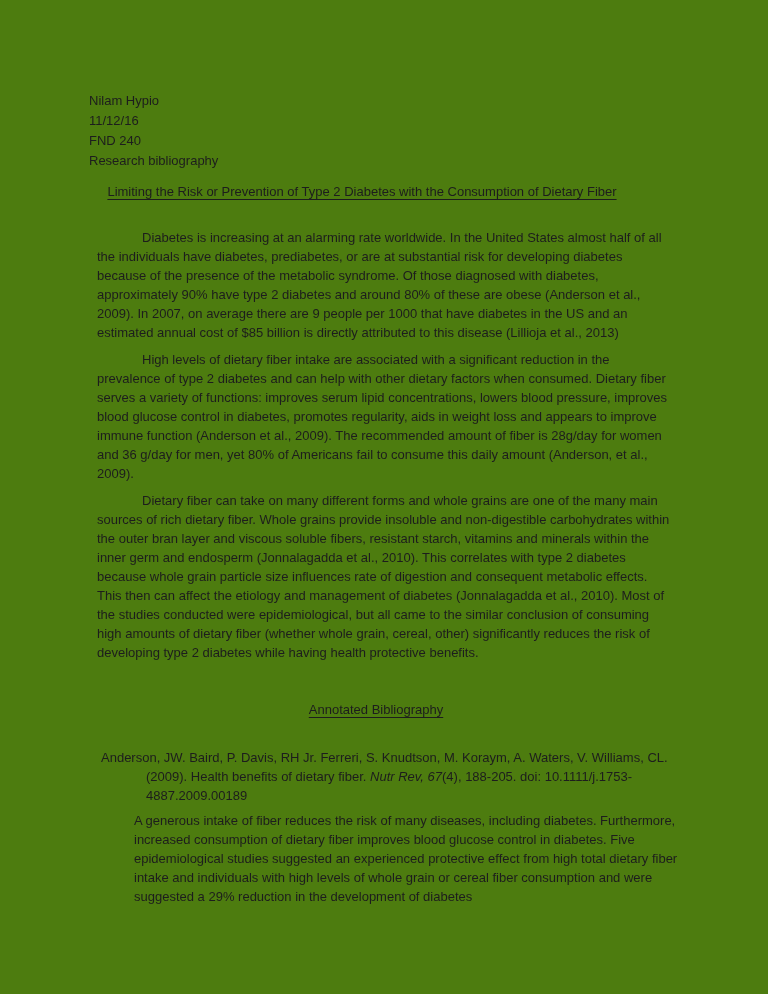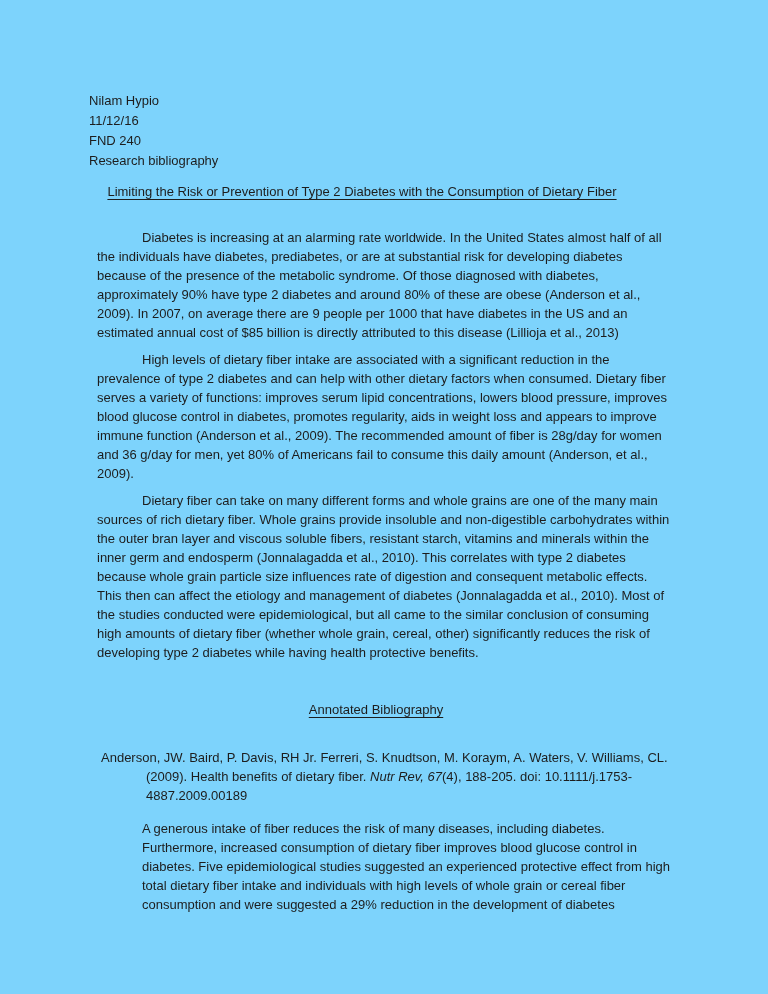--- a/index.html
+++ b/index.html
@@ -4,21 +4,21 @@
 <style>
   html, body {
     margin: 0;
     padding: 0;
     background: #ffffff;
   }
   .page {
     position: relative;
     width: 768px;
     height: 994px;
-    background: #7dd3fc;
+    background: #4d7c0f;
     overflow: hidden;
     font-family: "Liberation Sans", sans-serif;
     font-size: 13px;
     line-height: 19px;
     color: #1d1d1d;
   }
   .header-block {
     position: absolute;
     top: 91px;
     left: 89px;
@@ -70,21 +70,21 @@
   .journal-italic {
     font-style: italic;
   }
   .annotation-block {
     position: absolute;
     top: 811px;
     left: 134px;
     width: 546px;
   }
   .annotation-block p {
-    margin: 8px;
+    margin: 0;
   }
 </style>
 </head>
 <body>
 
 <div class="page">
 
   <div class="header-block">
     <div>Nilam Hypio</div>
     <div>11/12/16</div>

